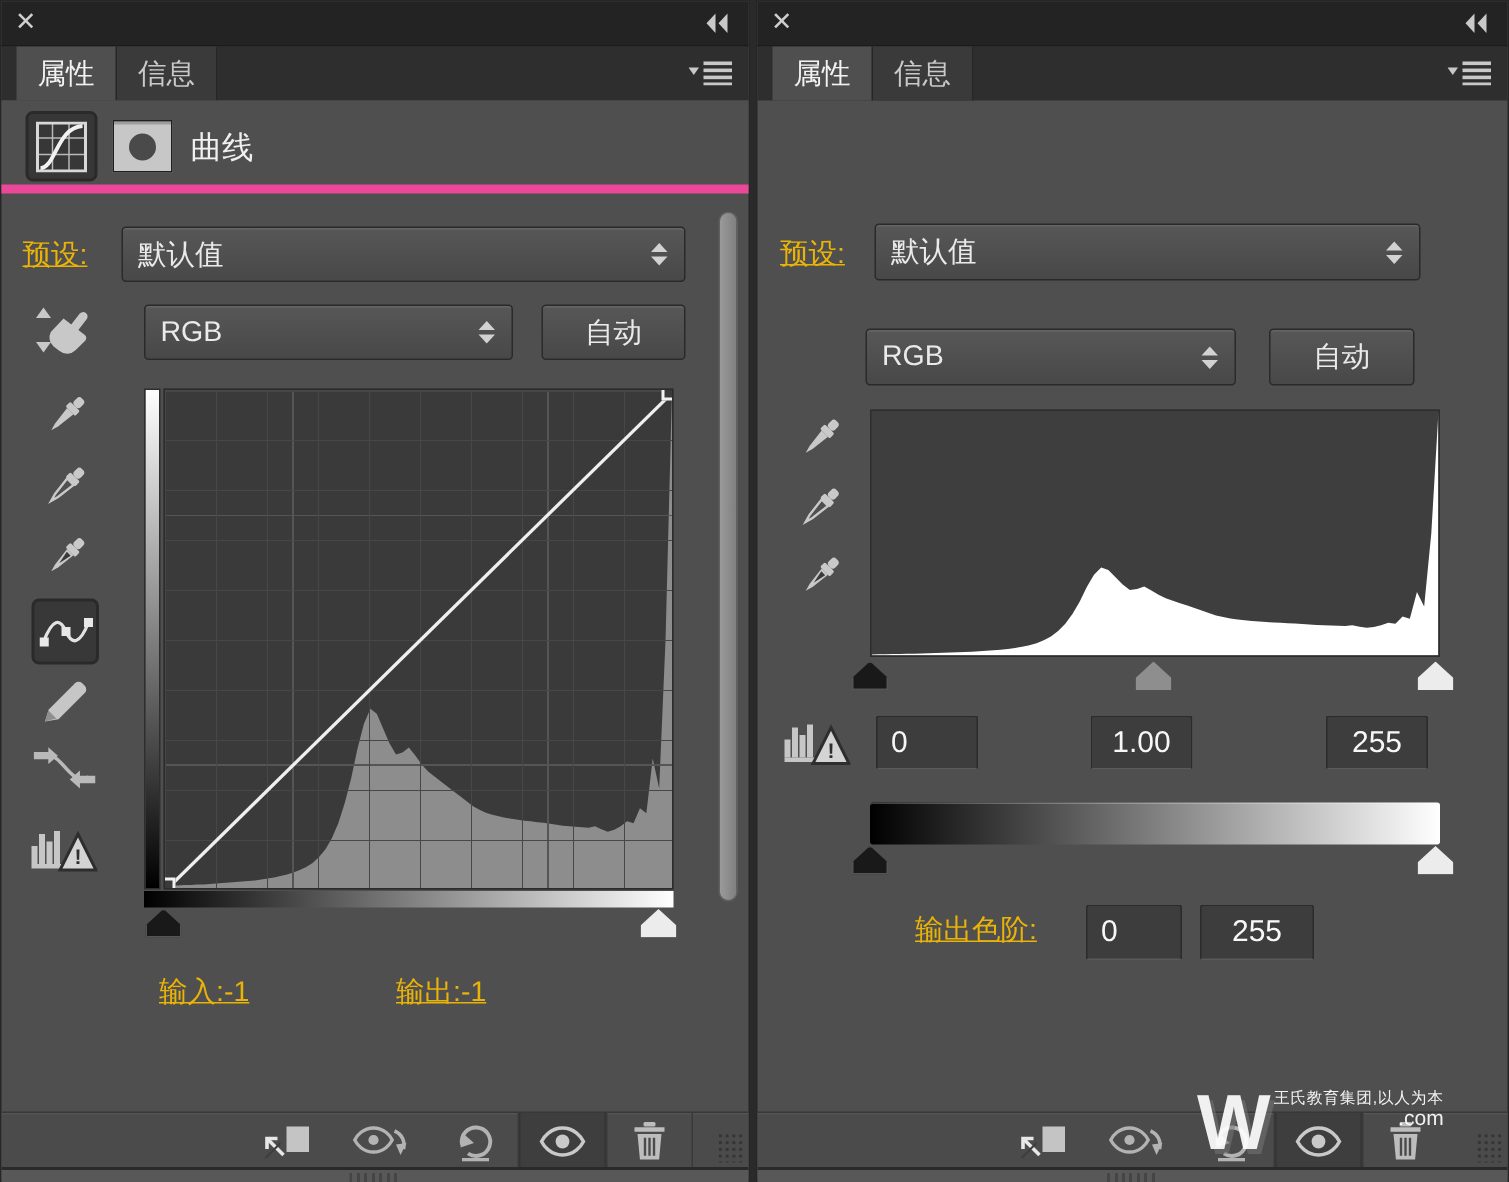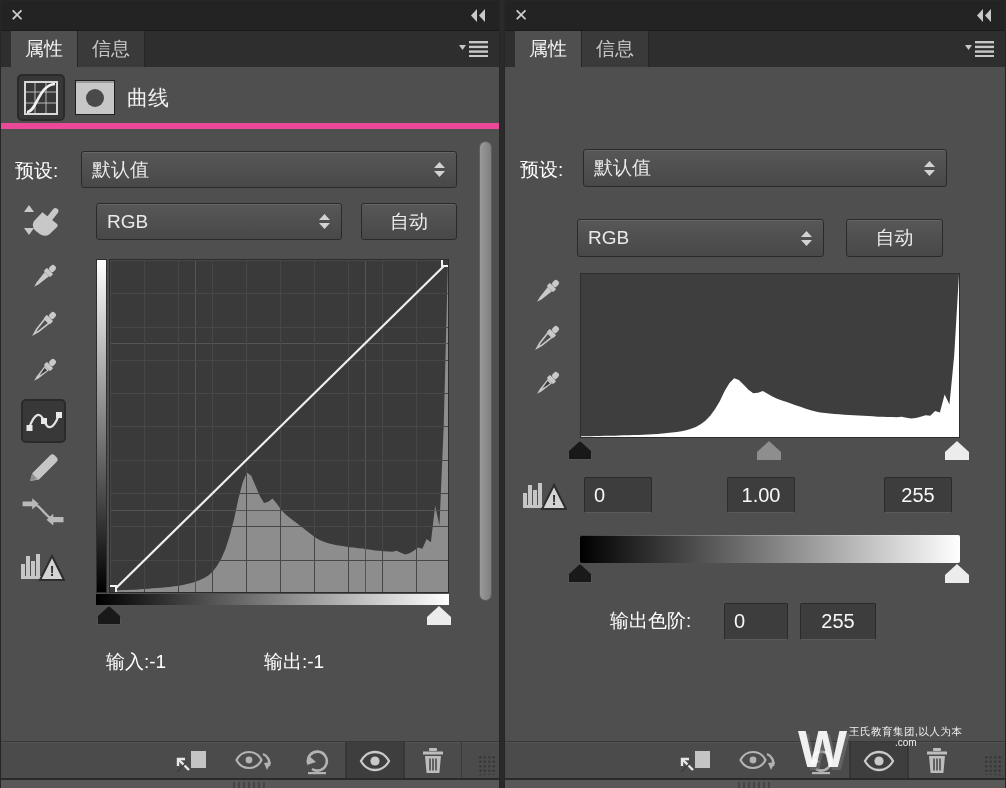--- a/index.html
+++ b/index.html
@@ -24,21 +24,21 @@
   .header{position:absolute;top:66px;left:0;right:0;height:62px;background:#4f4f4f;border-bottom:6px solid #ec4899;}
   .adj-btn{position:absolute;left:16px;top:7px;width:48px;height:47px;background:#373737;
            border:2px solid #2a2a2a;border-radius:5px;display:flex;align-items:center;justify-content:center;}
   .mask-thumb{position:absolute;left:74px;top:13px;width:40px;height:35px;background:#c7c7c7;
               border:1px solid #1f1f1f;box-shadow:inset 0 2px 0 #9d9d9d;display:flex;align-items:center;justify-content:center;}
   .mask-dot{width:18px;height:18px;border-radius:50%;background:#4a4a4a;}
   .panel-title{position:absolute;left:126px;top:0;height:62px;display:flex;align-items:center;
                font-size:21px;color:#f0f0f0;}
 
   
-  .lbl{color:#ffffff;font-size:19px;line-height:22px;}
+  .lbl{color:#eab308;font-size:19px;line-height:22px;text-decoration:underline;}
   .dropdown{background:linear-gradient(#575757,#484848);border:1px solid #2a2a2a;border-radius:3px;
             box-shadow:inset 0 1px 0 rgba(255,255,255,.09);display:flex;align-items:center;
             color:#eaeaea;font-size:19px;padding:0 10px;cursor:pointer;}
   .dropdown .dd-text{flex:1;}
   .btn{background:linear-gradient(#575757,#484848);border:1px solid #2a2a2a;border-radius:3px;
        box-shadow:inset 0 1px 0 rgba(255,255,255,.09);color:#eaeaea;font-size:19px;
        display:flex;align-items:center;justify-content:center;cursor:pointer;}
   .field{background:#3d3d3d;border:1px solid #2b2b2b;border-bottom-color:#5a5a5a;border-radius:2px;
          color:#f7f7f7;font-size:20px;text-align:center;outline:none;}
   .field.left{text-align:left;padding-left:9px;}
@@ -74,21 +74,21 @@
   .draghandle{position:absolute;left:50%;top:2px;transform:translateX(-50%);width:34px;height:7px;
         background-image:repeating-linear-gradient(to right,#454545 0 2px,transparent 2px 5px);}
 
   
   .watermark{position:absolute;right:2px;bottom:14px;width:205px;display:flex;align-items:flex-start;
              color:#ffffff;opacity:.92;pointer-events:none;}
   .wm-w{font-size:52px;font-weight:bold;line-height:48px;text-shadow:3px 3px 0 rgba(120,120,120,.55);}
   .wm-col{margin-left:2px;}
   .wm-tag{font-size:10.5px;letter-spacing:.5px;white-space:nowrap;}
   .wm-brand{font-size:28px;font-weight:bold;letter-spacing:1px;line-height:28px;}
-  .wm-com{font-size:10px;text-align:center;margin-top:-2px;}
+  .wm-com{font-size:14px;text-align:right;margin-top:-2px;}
   svg{display:block;}
 </style>
 </head>
 <body>
 
 <div class="app">
 
   <div class="panel" style="left:0;width:500px;">
     <div class="titlebar">
       <span class="close">✕</span>

